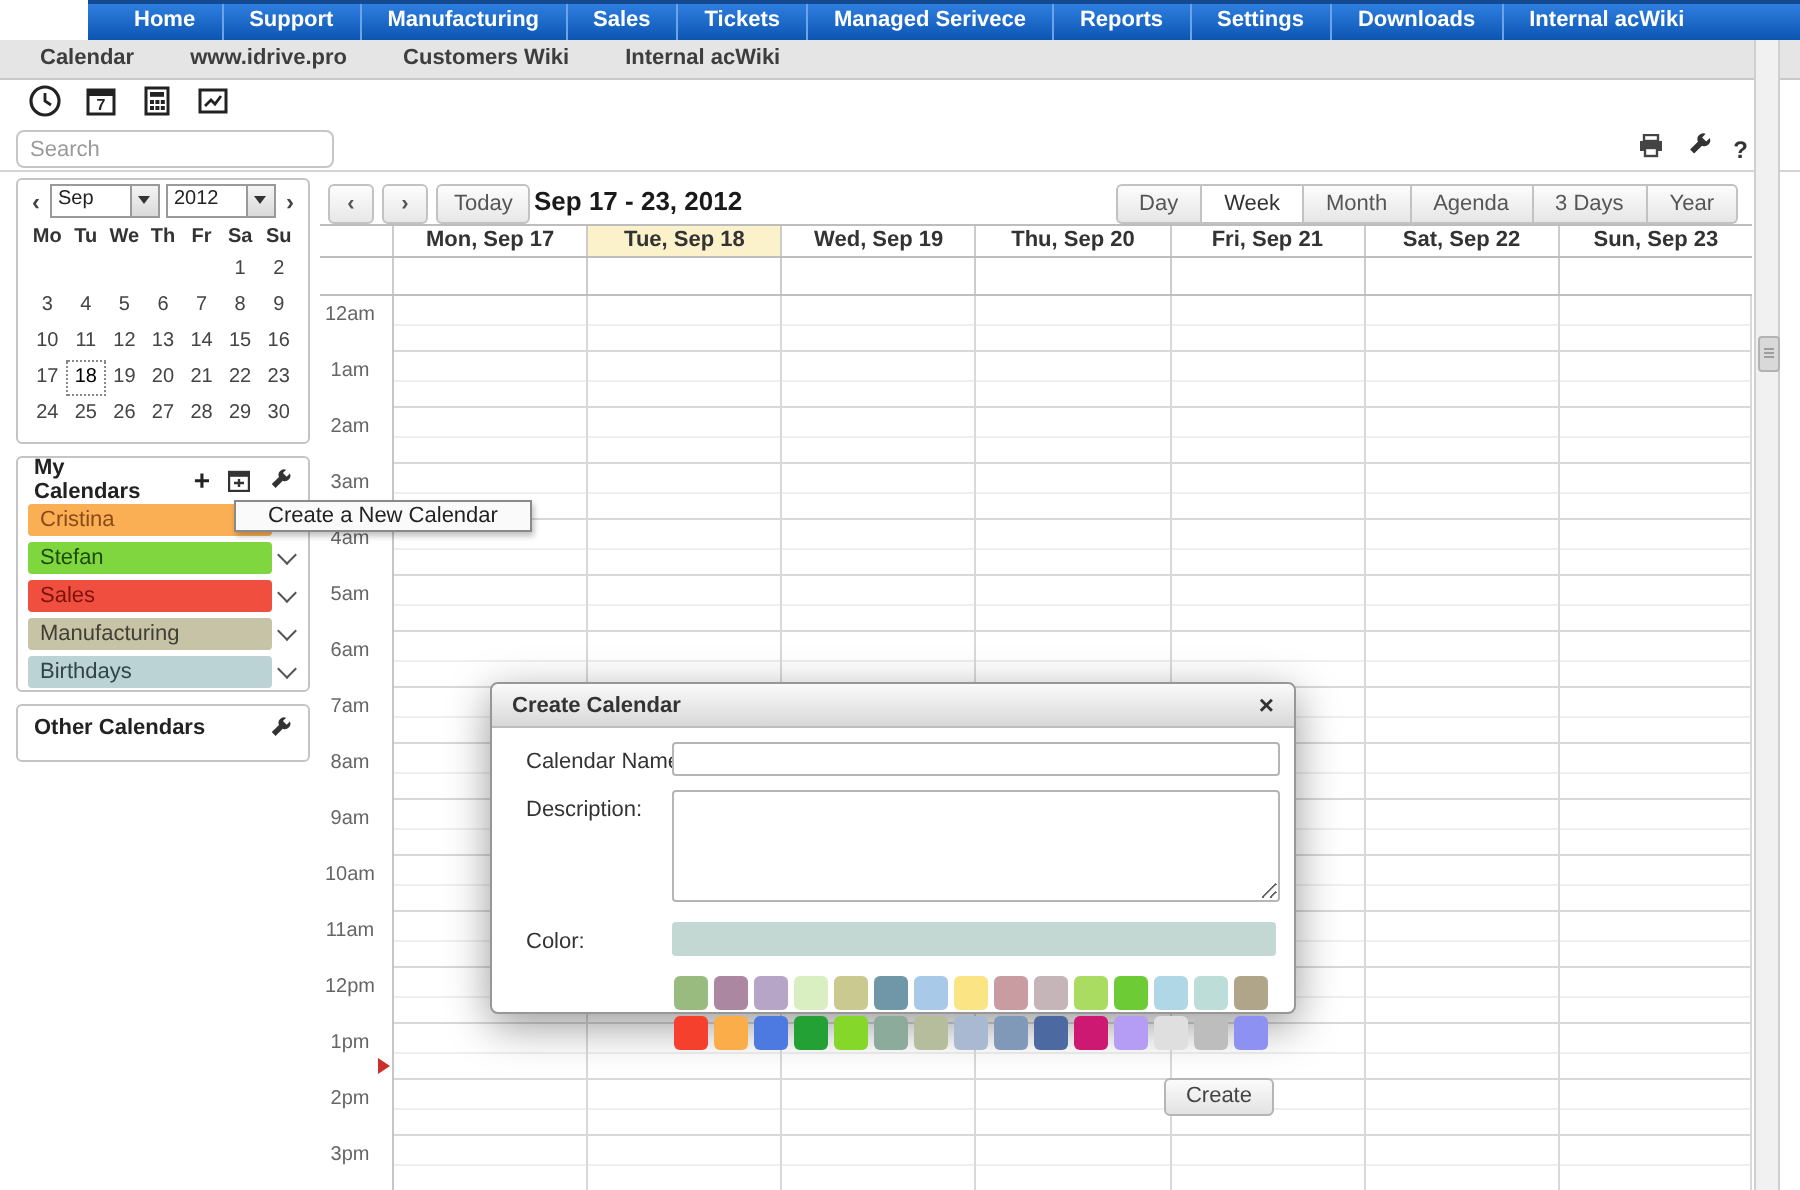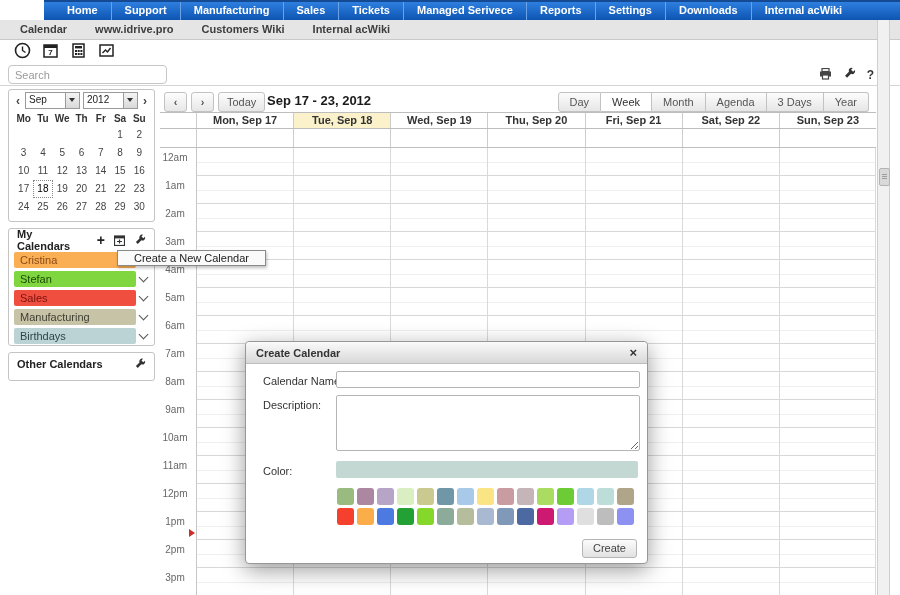--- a/index.html
+++ b/index.html
@@ -85,21 +85,21 @@
   #now-marker{position:absolute;left:29px;top:381px;width:0;height:0;border-top:4px solid transparent;
               border-bottom:4px solid transparent;border-left:6px solid #c9302c;}
   
   #vscroll{position:absolute;left:877px;top:20px;width:13px;height:575px;background:#f1f1f1;
            border-left:1px solid #cfcfcf;border-right:1px solid #cfcfcf;box-sizing:border-box;}
   #vthumb{position:absolute;left:1px;top:148px;width:9px;height:16px;background:#d9d9d9;border:1px solid #b3b3b3;
           border-radius:2px;cursor:pointer;}
   #vthumb::after{content:'';position:absolute;left:2px;top:5px;width:5px;height:5px;
           background:repeating-linear-gradient(#9e9e9e 0 1px,transparent 1px 2px);}
   
-  #dialog{position:absolute;left:245px;top:341px;width:403px;height:223px;background:#fff;border:1px solid #979797;
+  #dialog{position:absolute;left:245px;top:341px;width:403px;height:166px;background:#fff;border:1px solid #979797;
           border-radius:4px;box-shadow:0 6px 22px rgba(0,0,0,.4);z-index:50;box-sizing:border-box;}
   #dlg-head{height:21px;background:linear-gradient(#fafafa,#d8d8d8);border-bottom:1px solid #bdbdbd;
             border-radius:4px 4px 0 0;display:flex;align-items:center;padding:0 10px;}
   #dlg-title{flex:1;font-size:11px;font-weight:bold;color:#333;}
   #dlg-close{font-size:13px;font-weight:bold;color:#333;cursor:pointer;line-height:13px;}
   .dlg-label{position:absolute;left:17px;font-size:11px;color:#333;}
   #lbl-name{top:33px;} #lbl-desc{top:57px;} #lbl-color{top:123px;}
   #inp-name{position:absolute;left:90px;top:29px;width:296px;height:15px;border:1px solid #b5b5b5;
             border-radius:2px;font-size:11px;padding:0 3px;outline:none;}
   #inp-desc{position:absolute;left:90px;top:53px;width:296px;height:50px;border:1px solid #b5b5b5;

